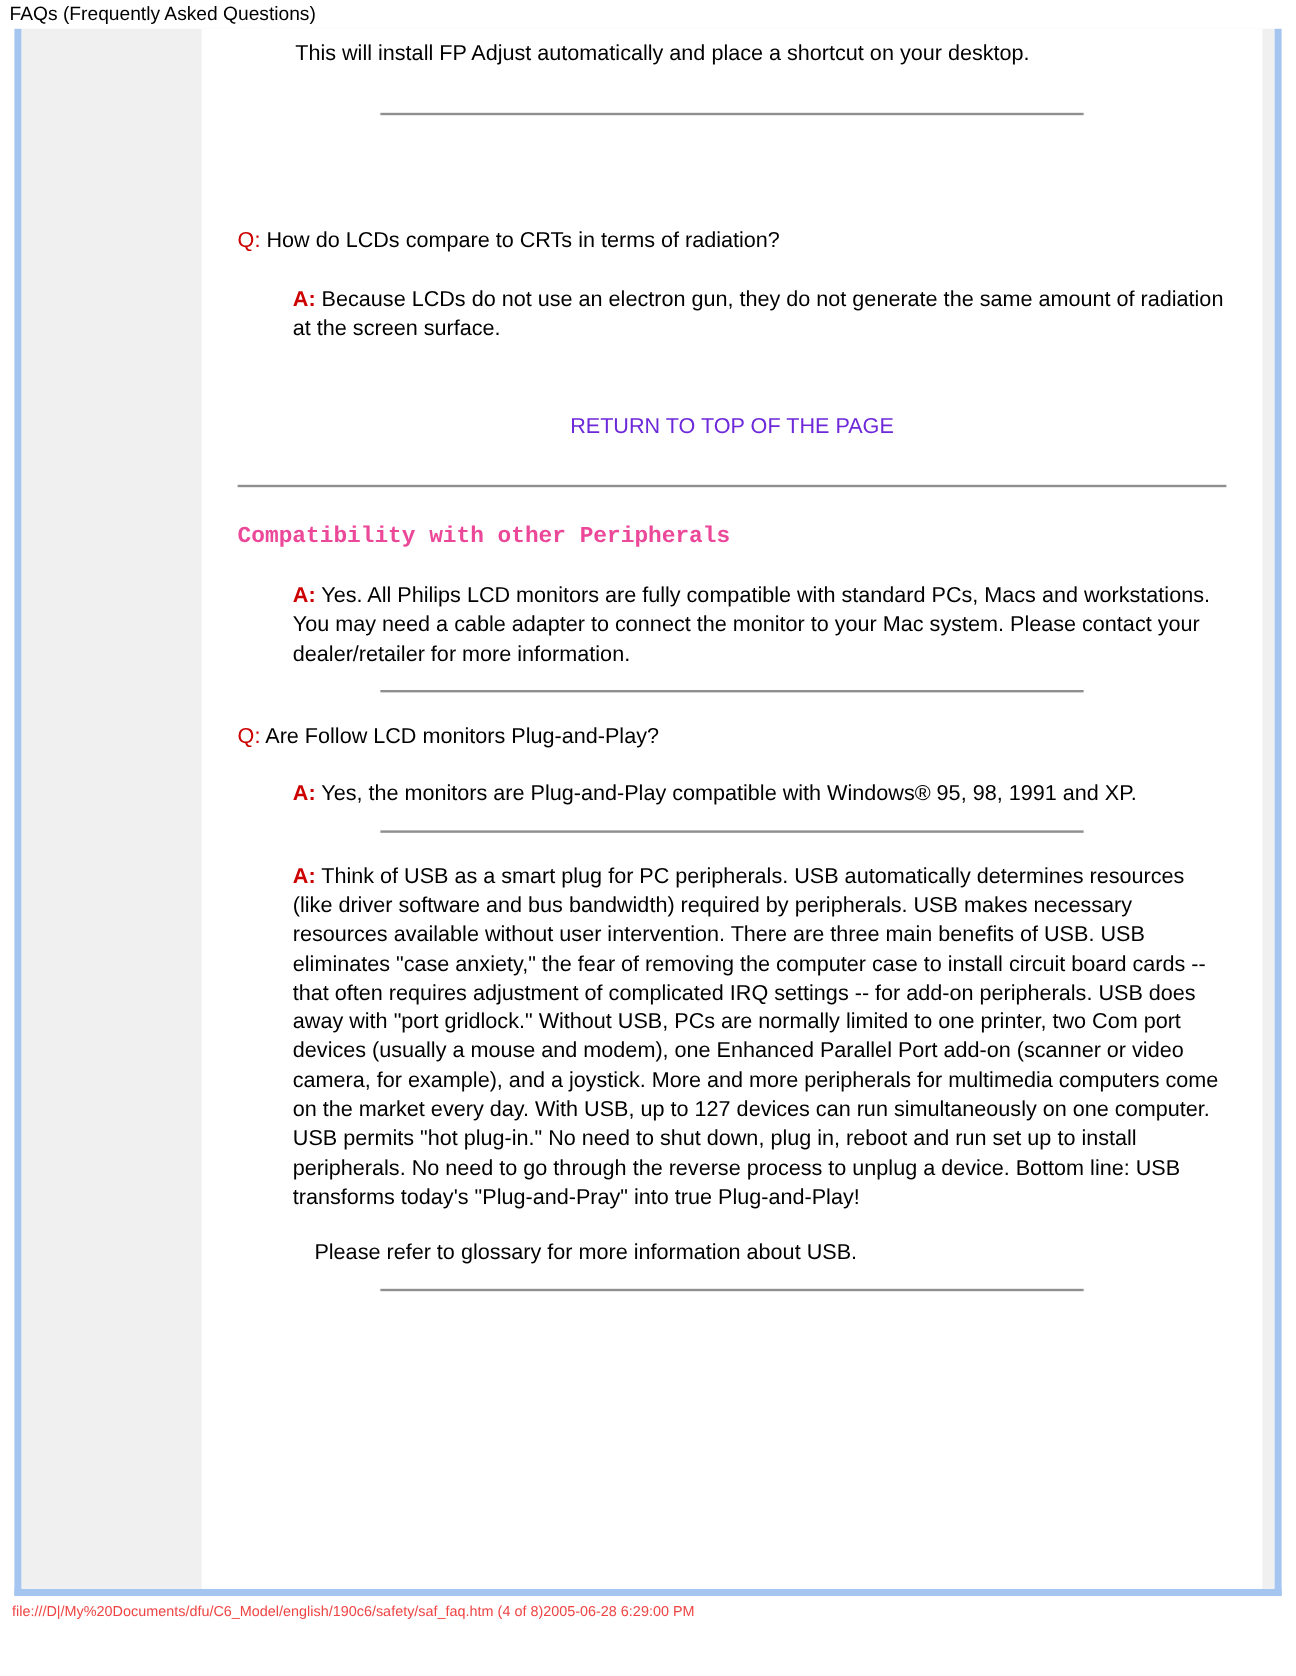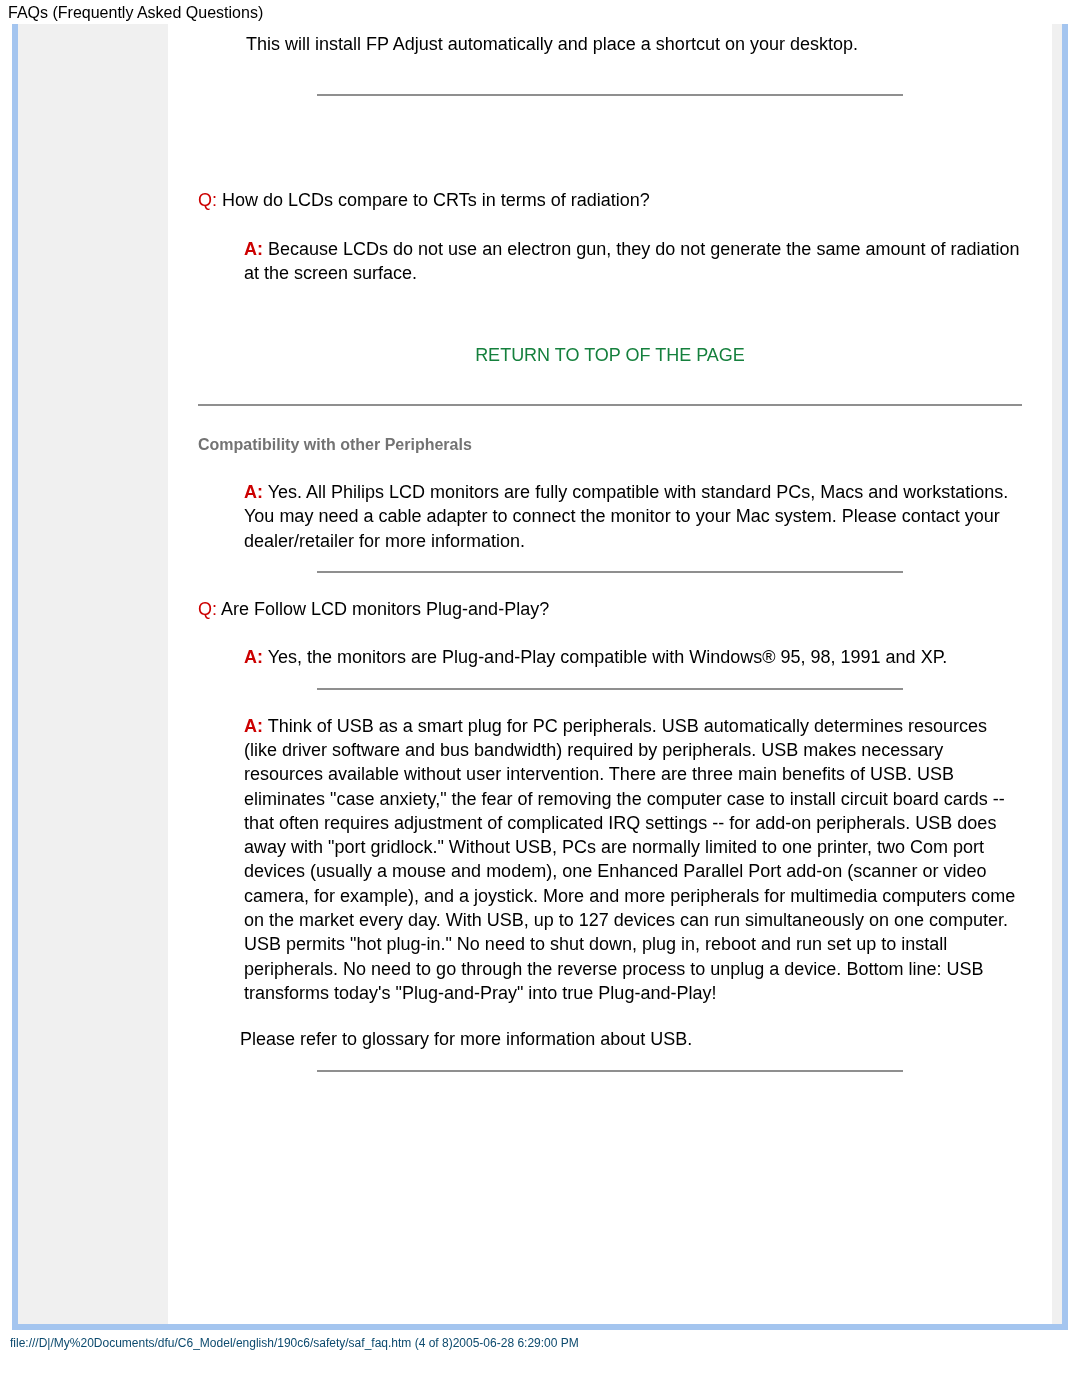--- a/index.html
+++ b/index.html
@@ -57,39 +57,40 @@
     line-height: 1.35;
   }
   .q-label { color: #cc0000; }
   .a-block {
     margin-left: 46px;
     line-height: 1.35;
     margin-bottom: 0;
   }
   .a-label { color: #cc0000; font-weight: bold; }
   .section-heading {
-    color: #737373;
+    color: #ec4899;
     font-weight: bold;
-    font-size: 16px;
+    font-size: 19px;
     margin: 18px 0 26px 0;
+    font-family: Liberation Mono, monospace;
   }
   .return-link {
-    color: #15803d;
+    color: #6d28d9;
     text-align: center;
     margin: 60px 0 24px 0;
     font-size: 18px;
     cursor: pointer;
   }
   .footer-text {
     font-size: 12px;
     padding: 6px 10px;
-    color: #0c4a6e;
+    color: #ef4444;
   }
   .plain-para {
-    margin-left: 42px;
+    margin-left: 64px;
     margin-top: 22px;
     line-height: 1.35;
   }
 </style>
 </head>
 <body>
 
 <div class="header-text">FAQs (Frequently Asked Questions)</div>
 
 <div class="outer-border">

